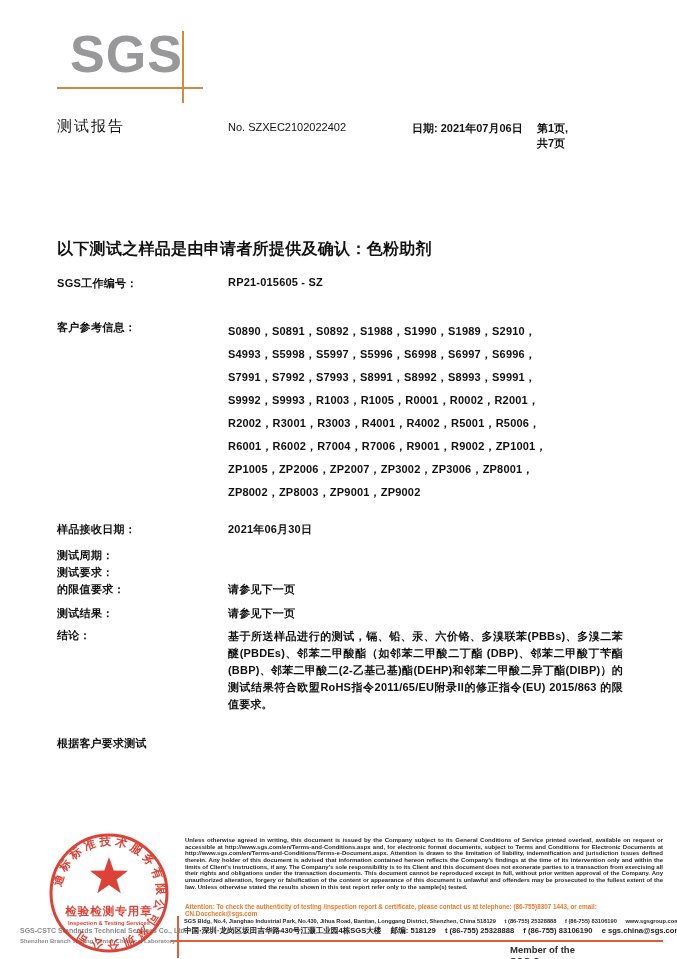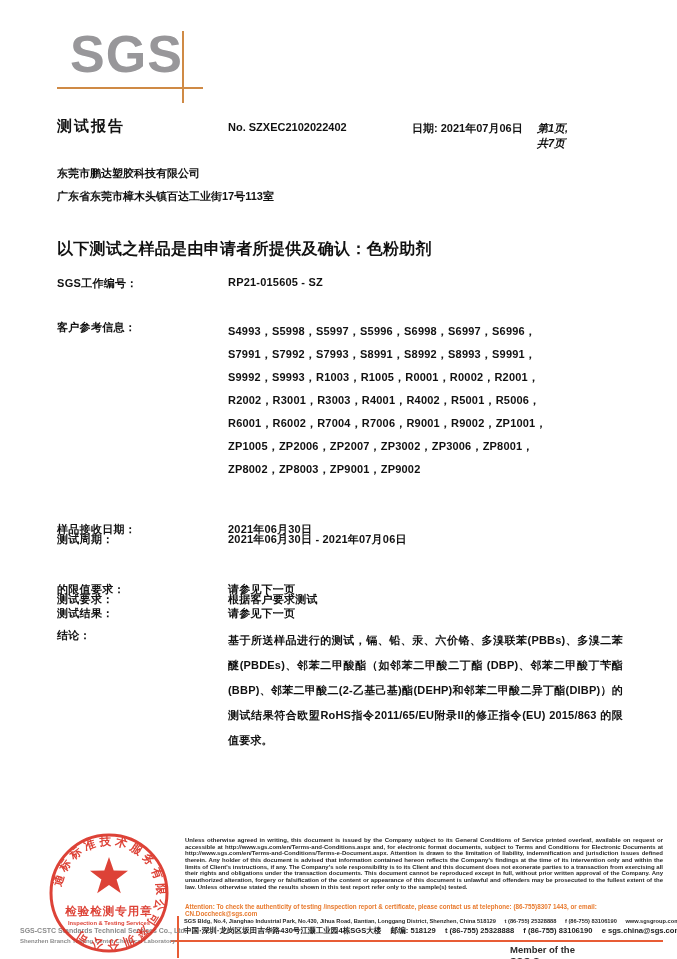--- a/index.html
+++ b/index.html
@@ -5,38 +5,38 @@
   html,body{margin:0;padding:0;background:#ffffff;}
   body{width:677px;height:959px;overflow:hidden;font-family:"Liberation Sans","DejaVu Sans",sans-serif;color:#1f1f1f;}
   .page{position:relative;width:575px;height:959px;background:#fff;}
 
   
   .logo-text{position:absolute;left:70px;top:28px;font-size:52px;font-weight:800;color:#98979a;letter-spacing:1px;line-height:1;}
   .logo-hline{position:absolute;left:57px;top:87px;width:146px;height:2px;background:#cf8a45;}
   .logo-vline{position:absolute;left:182px;top:31px;width:2px;height:72px;background:#cf8a45;}
 
   
-  .report-title{position:absolute;left:57px;top:117px;font-size:15px;font-weight:700;letter-spacing:2px;color:#111;}
-  .report-no{position:absolute;left:228px;top:121px;font-size:11px;font-weight:700;color:#111;}
+  .report-title{position:absolute;left:57px;top:117px;font-size:15px;font-weight:400;letter-spacing:2px;color:#111;}
+  .report-no{position:absolute;left:228px;top:121px;font-size:11px;font-weight:400;color:#111;}
   .report-date{position:absolute;left:412px;top:121px;font-size:11px;font-weight:700;color:#111;}
-  .page-ind{position:absolute;left:537px;top:121px;font-size:11px;font-weight:700;color:#111;font-style:italic;}
+  .page-ind{position:absolute;left:537px;top:121px;font-size:11px;font-weight:700;color:#111;}
 
   
   .client{position:absolute;left:57px;top:162px;font-size:11px;font-weight:700;line-height:23px;color:#111;}
 
   
   .statement{position:absolute;left:57px;top:239px;font-size:16px;font-weight:700;color:#111;letter-spacing:.3px;}
   .frow{position:absolute;left:57px;display:flex;font-size:11px;font-weight:700;color:#111;}
   .flabel{width:171px;flex:0 0 171px;letter-spacing:.3px;}
   .fvalue{letter-spacing:.2px;}
   .r-job{top:276px;justify-content:center;} .r-model{top:300px;} .r-refs{top:320px;}
-  .r-recv{top:522px;} .r-period{top:532px;align-items:flex-end;} .r-req{top:592px;}
+  .r-recv{top:522px;} .r-period{top:548px;align-items:flex-end;} .r-req{top:565px;flex-direction:column;}
   .r-method{top:582px;} .r-result{top:606px;} .r-concl{top:628px;}
   .ref-lines div{line-height:23px;}
-  .concl-text{width:395px;line-height:25px;text-align:justify;}
+  .concl-text{width:395px;line-height:17px;text-align:justify;}
 
   
   .seal{position:absolute;left:47px;top:831px;width:124px;height:124px;opacity:.88;z-index:3;}
   .foot-co{position:absolute;left:20px;top:926px;z-index:2;color:#8c8c8c;line-height:10px;}
   .foot-co .l1{font-size:7px;font-weight:700;}
   .foot-co .l2{font-size:6px;font-weight:600;}
 
   
   .disclaimer{position:absolute;left:185px;top:837px;width:478px;font-size:6px;line-height:6.65px;font-weight:600;color:#2b2b2b;text-align:justify;}
   .attention{position:absolute;left:185px;top:903px;width:478px;font-size:6.3px;line-height:7px;font-weight:700;color:#e87a2e;}
@@ -56,54 +56,50 @@
     <div class="logo-text">SGS</div>
     <div class="logo-hline"></div>
     <div class="logo-vline"></div>
   </div>
 
   <div class="report-title">测试报告</div>
   <div class="report-no">No. SZXEC2102022402</div>
   <div class="report-date">日期: 2021年07月06日</div>
   <div class="page-ind">第1页,共7页</div>
 
-  <div class="client">
-    <div>东莞市鹏达塑胶科技有限公司</div>
-    <div>广东省东莞市樟木头镇百达工业街17号113室</div>
-  </div>
 
   <div class="statement">以下测试之样品是由申请者所提供及确认：色粉助剂</div>
 
   <div class="frow r-job">
     <div class="flabel">SGS工作编号：</div>
     <div class="fvalue">RP21-015605 - SZ</div>
   </div>
 
 
   <div class="frow r-refs">
     <div class="flabel">客户参考信息：</div>
     <div class="fvalue ref-lines">
+      <div>S0890，S0891，S0892，S1988，S1990，S1989，S2910，</div>
       <div>S4993，S5998，S5997，S5996，S6998，S6997，S6996，</div>
       <div>S7991，S7992，S7993，S8991，S8992，S8993，S9991，</div>
       <div>S9992，S9993，R1003，R1005，R0001，R0002，R2001，</div>
       <div>R2002，R3001，R3003，R4001，R4002，R5001，R5006，</div>
       <div>R6001，R6002，R7004，R7006，R9001，R9002，ZP1001，</div>
       <div>ZP1005，ZP2006，ZP2007，ZP3002，ZP3006，ZP8001，</div>
       <div>ZP8002，ZP8003，ZP9001，ZP9002</div>
     </div>
   </div>
 
   <div class="frow r-recv">
     <div class="flabel">样品接收日期：</div>
     <div class="fvalue">2021年06月30日</div>
   </div>
 
   <div class="frow r-period">
     <div class="flabel">测试周期：</div>
-    <div class="fvalue">2021年06月30日 - 2021年07月06日</div>
   </div>
 
   <div class="frow r-req">
     <div class="flabel">测试要求：</div>
     <div class="fvalue">根据客户要求测试</div>
   </div>
 
   <div class="frow r-method">
     <div class="flabel">的限值要求：</div>
     <div class="fvalue">请参见下一页</div>

